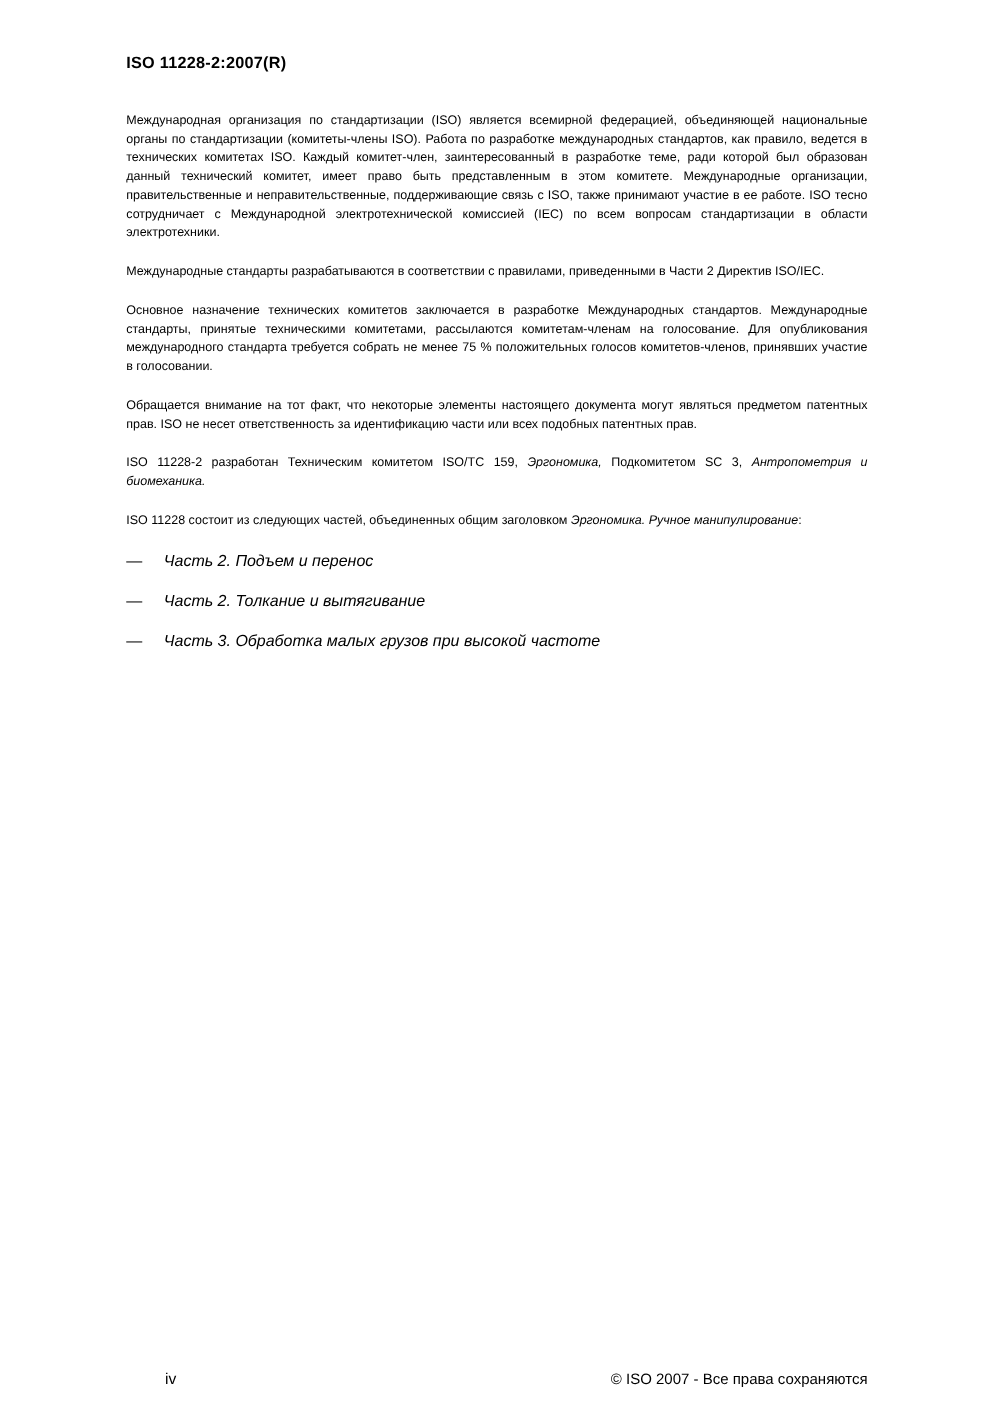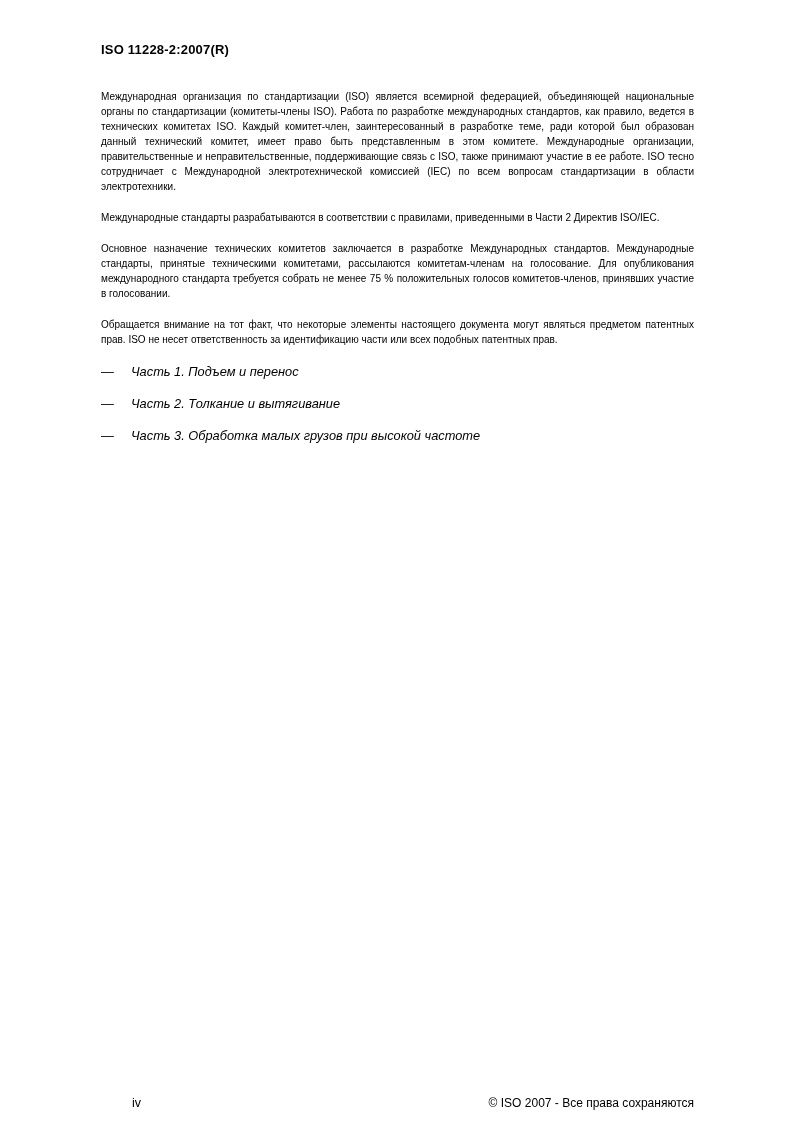--- a/index.html
+++ b/index.html
@@ -70,27 +70,29 @@
 
 
   <p class="para first">Международная организация по стандартизации (ISO) является всемирной федерацией, объединяющей национальные органы по стандартизации (комитеты-члены ISO). Работа по разработке международных стандартов, как правило, ведется в технических комитетах ISO. Каждый комитет-член, заинтересованный в разработке теме, ради которой был образован данный технический комитет, имеет право быть представленным в этом комитете. Международные организации, правительственные и неправительственные, поддерживающие связь с ISO, также принимают участие в ее работе. ISO тесно сотрудничает с Международной электротехнической комиссией (IEC) по всем вопросам стандартизации в области электротехники.</p>
 
   <p class="para">Международные стандарты разрабатываются в соответствии с правилами, приведенными в Части 2 Директив ISO/IEC.</p>
 
   <p class="para">Основное назначение технических комитетов заключается в разработке Международных стандартов. Международные стандарты, принятые техническими комитетами, рассылаются комитетам-членам на голосование. Для опубликования международного стандарта требуется собрать не менее 75 % положительных голосов комитетов-членов, принявших участие в голосовании.</p>
 
   <p class="para">Обращается внимание на тот факт, что некоторые элементы настоящего документа могут являться предметом патентных прав. ISO не несет ответственность за идентификацию части или всех подобных патентных прав.</p>
 
+  <p class="para"><span>ISO 11228-2 разработан Техническим комитетом ISO/TC 159, </span><span class="italic">Эргономика,</span><span> Подкомитетом SC 3, </span><span class="italic">Антропометрия и биомеханика.</span></p>
 
+  <p class="para"><span>ISO 11228 состоит из следующих частей, объединенных общим заголовком </span><span class="italic">Эргономика. Ручное манипулирование</span><span>:</span></p>
 
   <div class="list-block">
 
     <div class="list-item">
       <span class="dash">—</span>
-      <span class="li-text">Часть 1. Подъем и перенос</span>
+      <span class="li-text">Часть 2. Подъем и перенос</span>
     </div>
 
     <div class="list-item">
       <span class="dash">—</span>
       <span class="li-text">Часть 2. Толкание и вытягивание</span>
     </div>
 
     <div class="list-item">
       <span class="dash">—</span>
       <span class="li-text">Часть 3. Обработка малых грузов при высокой частоте</span>

